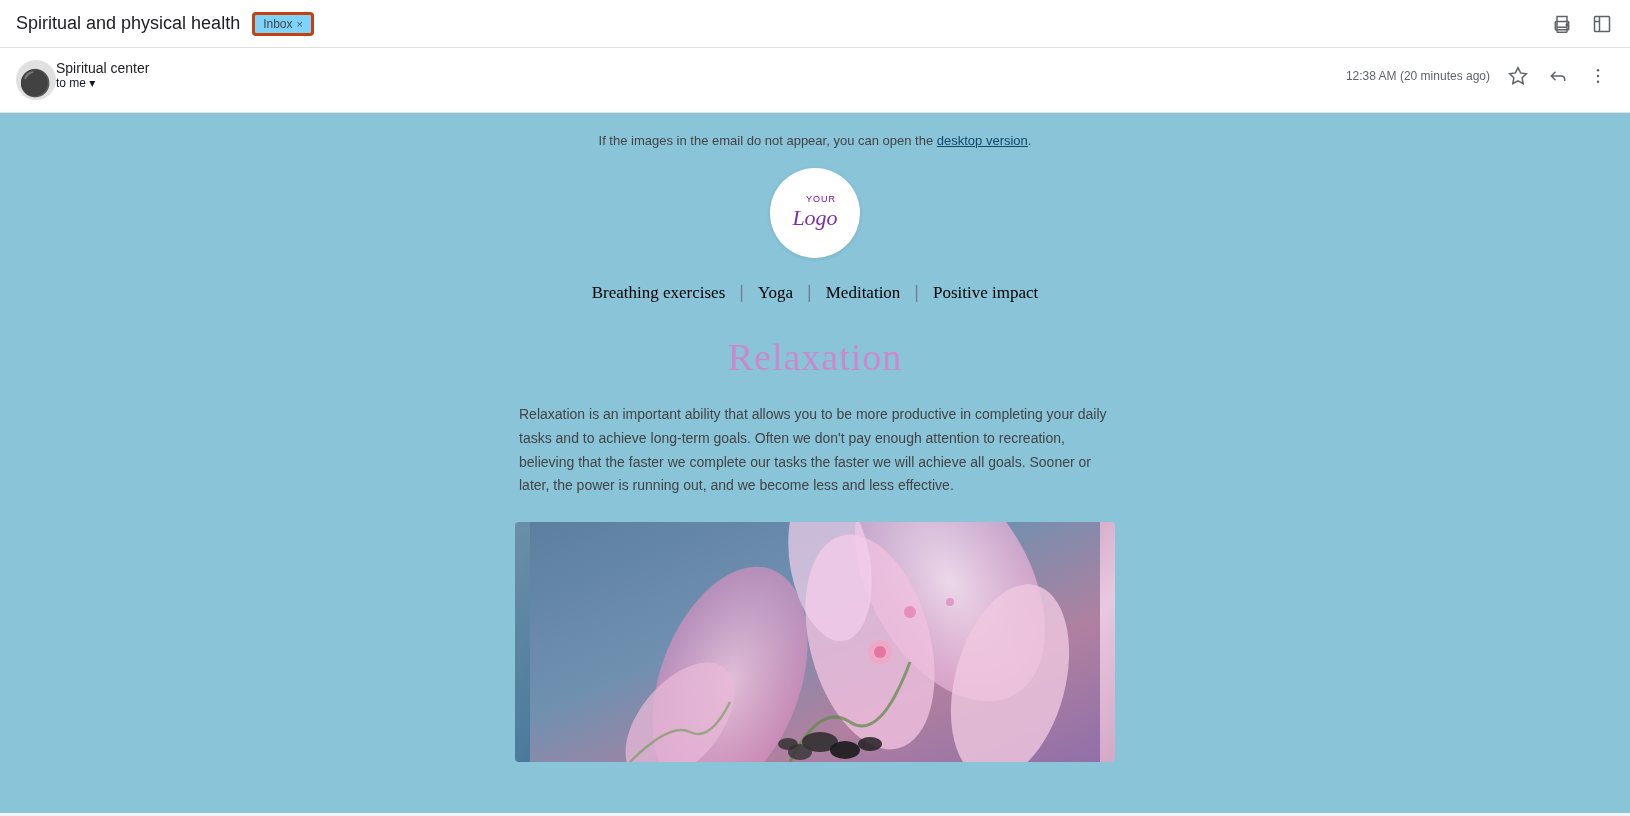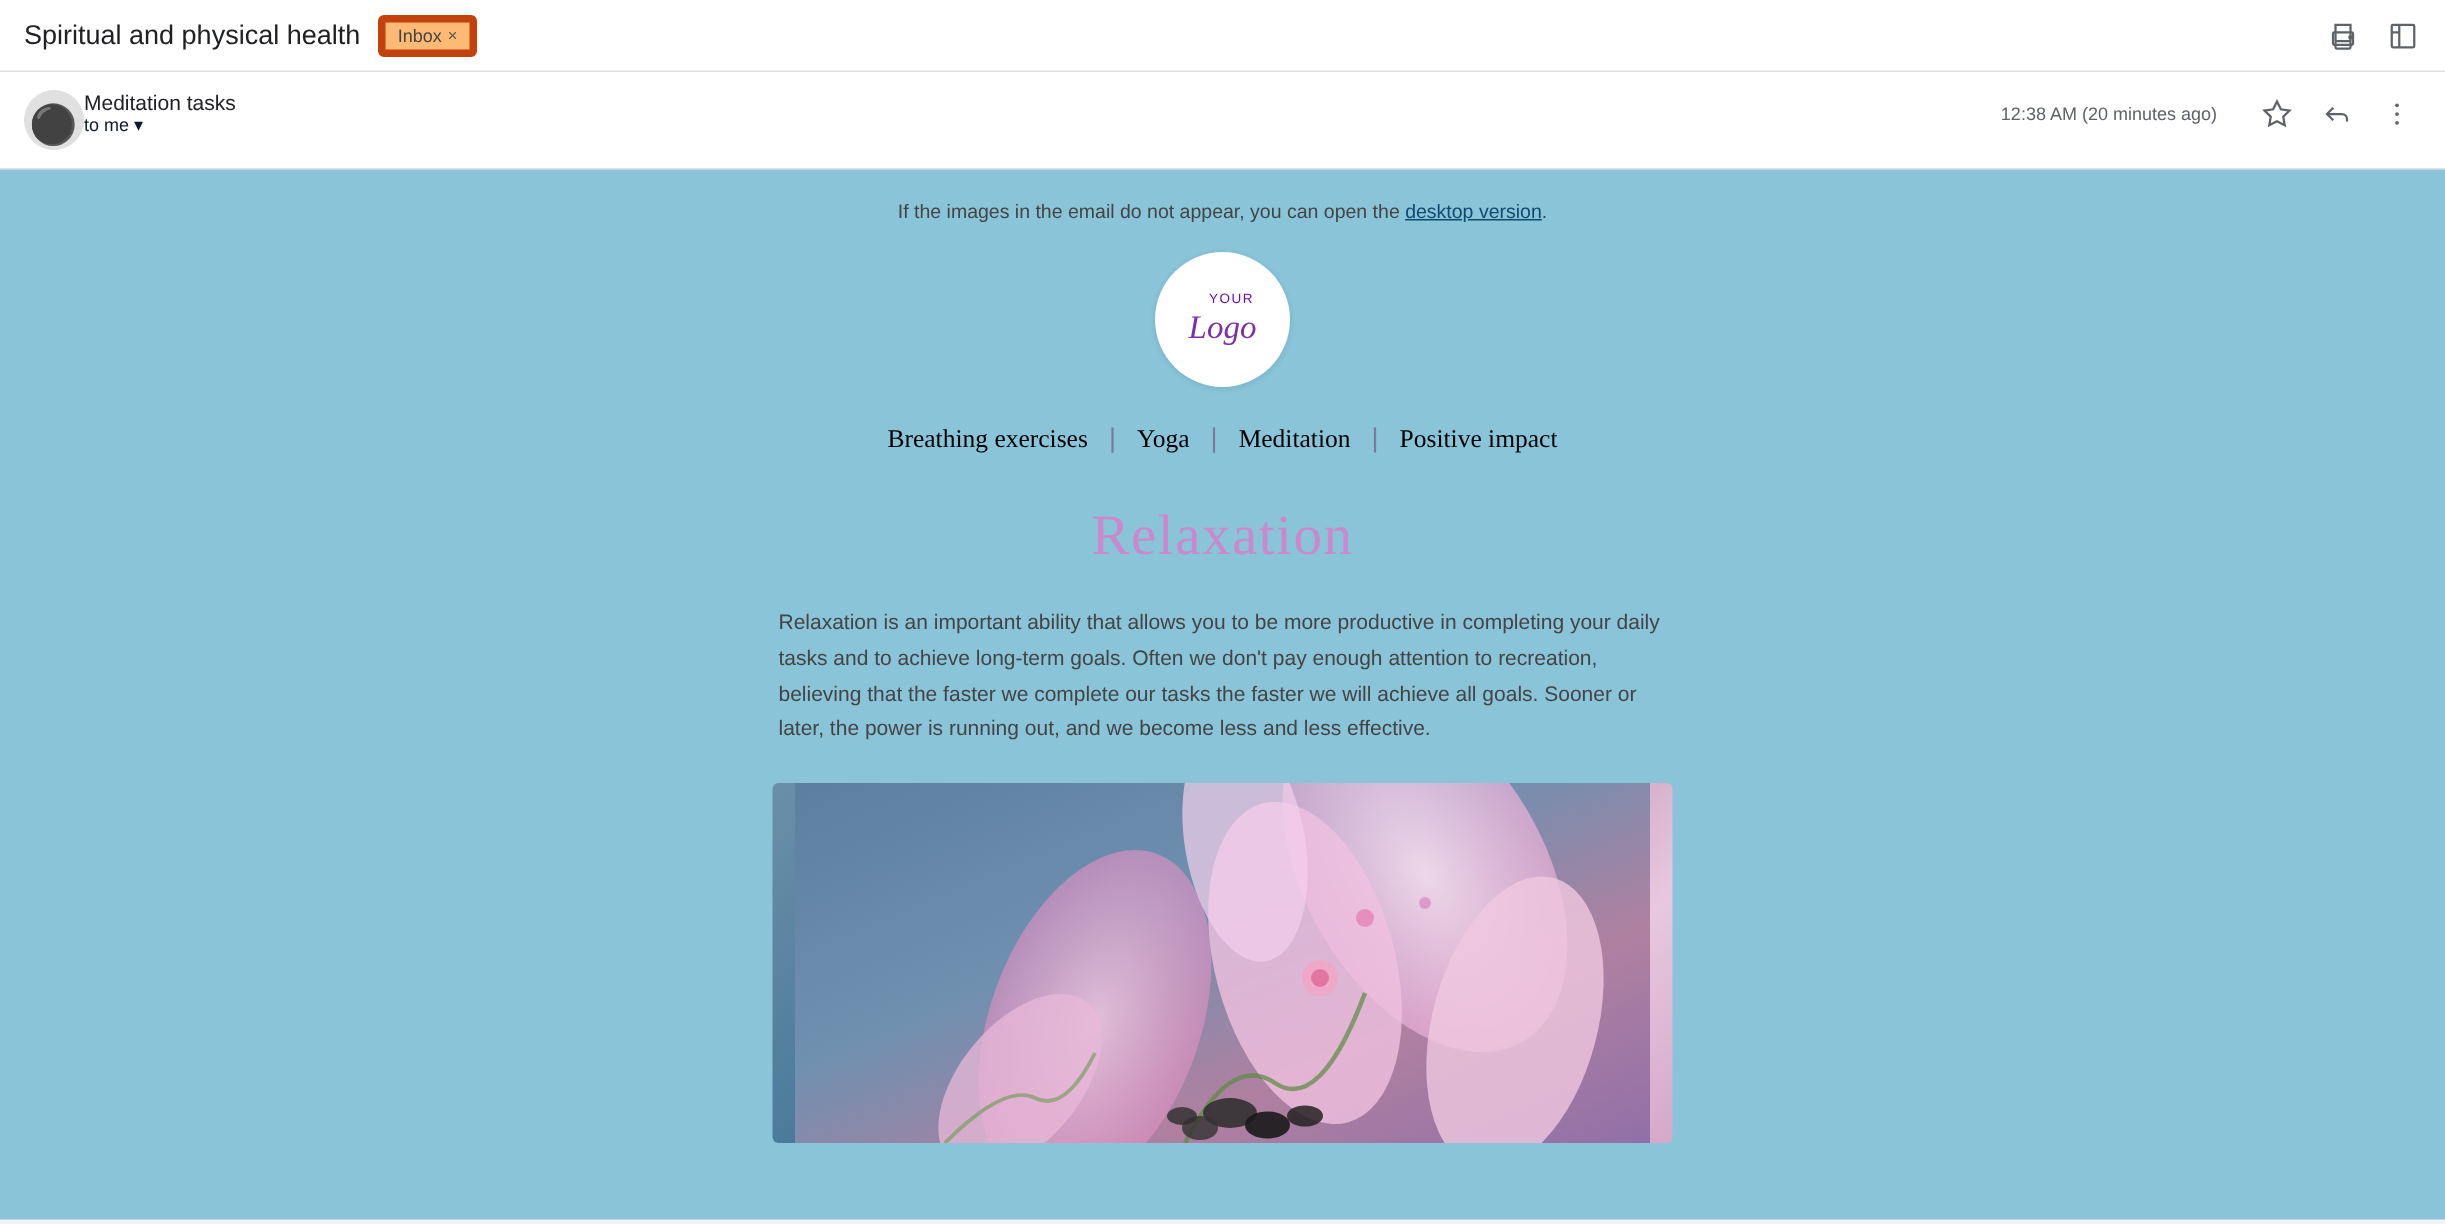--- a/index.html
+++ b/index.html
@@ -19,22 +19,22 @@
       display: flex;
       align-items: center;
       gap: 12px;
     }
     .email-subject {
       font-size: 18px;
       font-weight: 400;
       color: #202124;
     }
     .inbox-badge {
-      background: #fdba74;
-      border: 5px solid #c2410c;
+      background: #7dd3fc;
+      border: 3px solid #c2410c;
       border-radius: 4px;
       padding: 2px 8px;
       font-size: 12px;
       color: #444;
       display: flex;
       align-items: center;
       gap: 4px;
     }
     .inbox-badge-x {
       cursor: pointer;
@@ -74,21 +74,21 @@
       color: #202124;
     }
     .to-me {
       font-size: 12px;
       color: #0f172a;
       cursor: pointer;
     }
     .email-meta {
       display: flex;
       align-items: center;
-      gap: 24px;
+      gap: 12px;
       color: #5f6368;
       font-size: 12px;
     }
     .email-time {
       white-space: nowrap;
     }
     .email-actions {
       display: flex;
       align-items: center;
       gap: 8px;
@@ -266,21 +266,21 @@
         </svg>
       </div>
     </div>
   </div>
 
   <div class="email-header">
     <div class="person-avatar">
       <span class="person-icon">⚫</span>
     </div>
     <div class="sender-info">
-      <div class="sender-name">Meditation tasks</div>
+      <div class="sender-name">Spiritual center</div>
       <div class="to-me">
         <span>to me</span>
         <span>▾</span>
       </div>
     </div>
     <div class="email-meta">
       <span class="email-time">12:38 AM (20 minutes ago)</span>
       <div class="email-actions">
         <div class="email-action-icon">
           <svg width="20" height="20" viewBox="0 0 24 24" fill="none" stroke="#5f6368" stroke-width="1.8">

